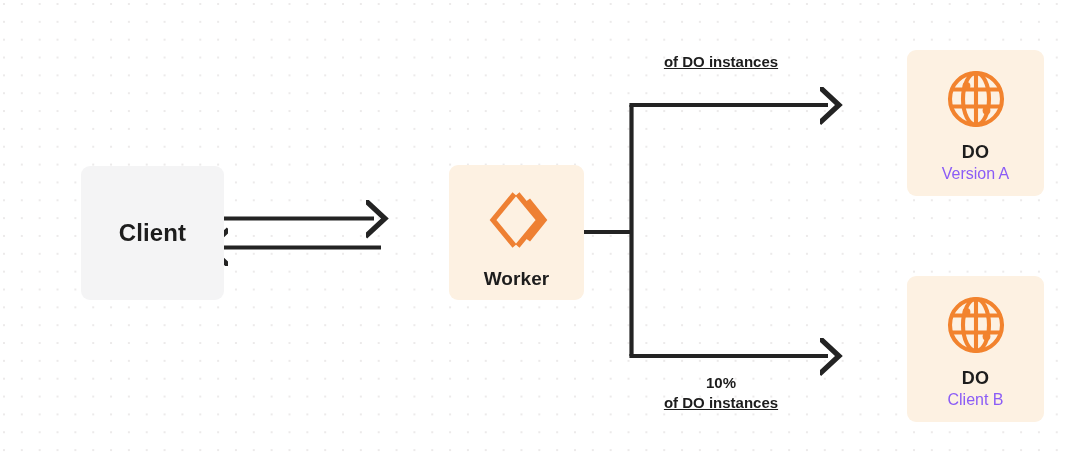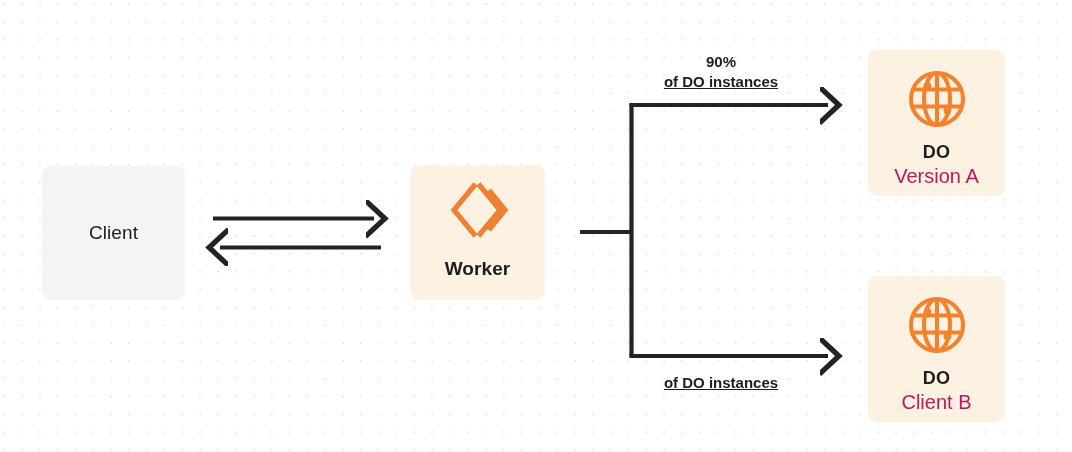--- a/index.html
+++ b/index.html
@@ -25,46 +25,47 @@
   }
 
   .node {
     position: absolute;
     box-sizing: border-box;
     border-radius: 9px;
     display: flex;
     flex-direction: column;
     align-items: center;
     justify-content: center;
+    margin-left: 39px;
   }
 
   
   #client-node {
     left: 42px;
     top: 166px;
     width: 143px;
     height: 134px;
     background-color: #f4f4f5;
   }
   #client-node .node-title {
-    font-size: 19px;
-    font-weight: normal;
+    font-size: 24px;
+    font-weight: bold;
     color: #1d1d1d;
     letter-spacing: 0.1px;
   }
 
   
   #worker-node {
     left: 410px;
     top: 165px;
     width: 135px;
     height: 135px;
     background-color: #fdf1e2;
     justify-content: flex-start;
-    padding-top: 12px;
+    padding-top: 22px;
   }
   #worker-node .node-title {
     font-size: 19px;
     font-weight: bold;
     color: #1d1d1d;
     margin-top: 15px;
     letter-spacing: 0.1px;
   }
 
   
@@ -79,23 +80,23 @@
   #do-a-node { top: 50px; }
   #do-b-node { top: 276px; }
   .do-node .node-title {
     font-size: 18px;
     font-weight: bold;
     color: #1d1d1d;
     margin-top: 12px;
     letter-spacing: 0.2px;
   }
   .do-node .node-sub {
-    font-size: 20px;
+    font-size: 16px;
     font-weight: normal;
-    color: #be185d;
+    color: #8b5cf6;
     margin-top: 2px;
   }
 
   .icon-wrap {
     display: block;
     line-height: 0;
   }
 
   
   .layer {
@@ -218,21 +219,21 @@
         </g>
         <circle cx="21.5" cy="18" r="3.9" fill="#f2832e"></circle>
         <circle cx="41.5" cy="42.5" r="3.9" fill="#f2832e"></circle>
       </svg>
     </span>
     <span class="node-title">DO</span>
     <span class="node-sub">Client B</span>
   </div>
 
   <div class="edge-label" id="label-top">
-    <span class="pct">90%</span>
     <span class="desc">of DO instances</span>
   </div>
 
   <div class="edge-label" id="label-bottom">
+    <span class="pct">10%</span>
     <span class="desc">of DO instances</span>
   </div>
 
 </div>
 
 </body></html>

